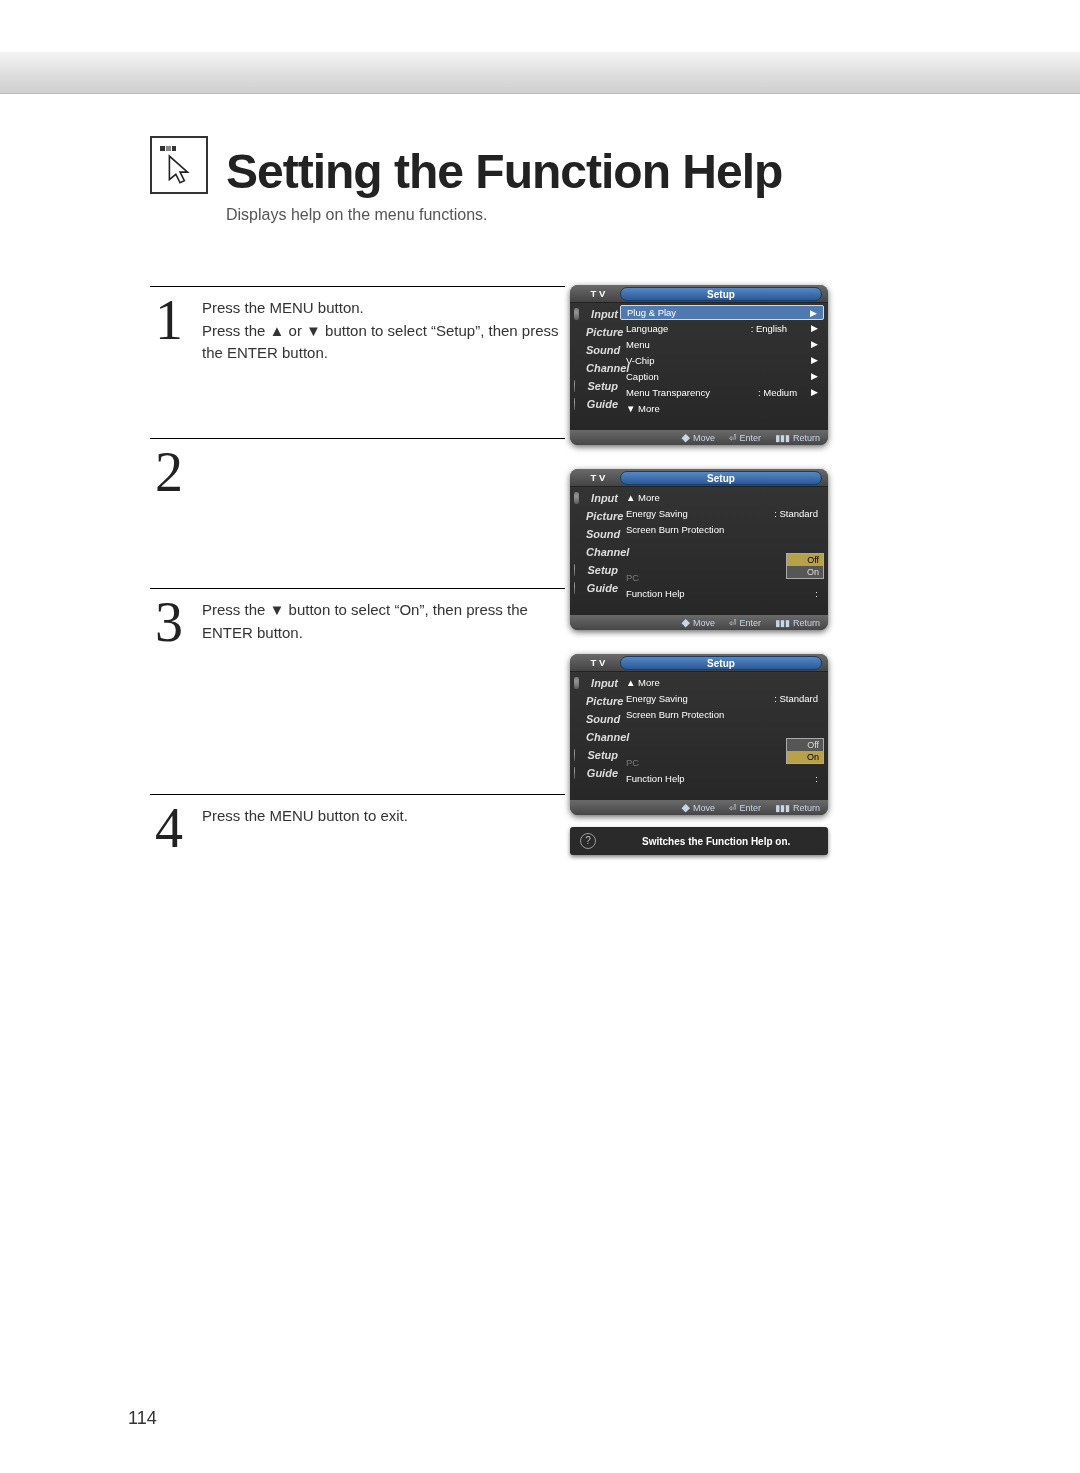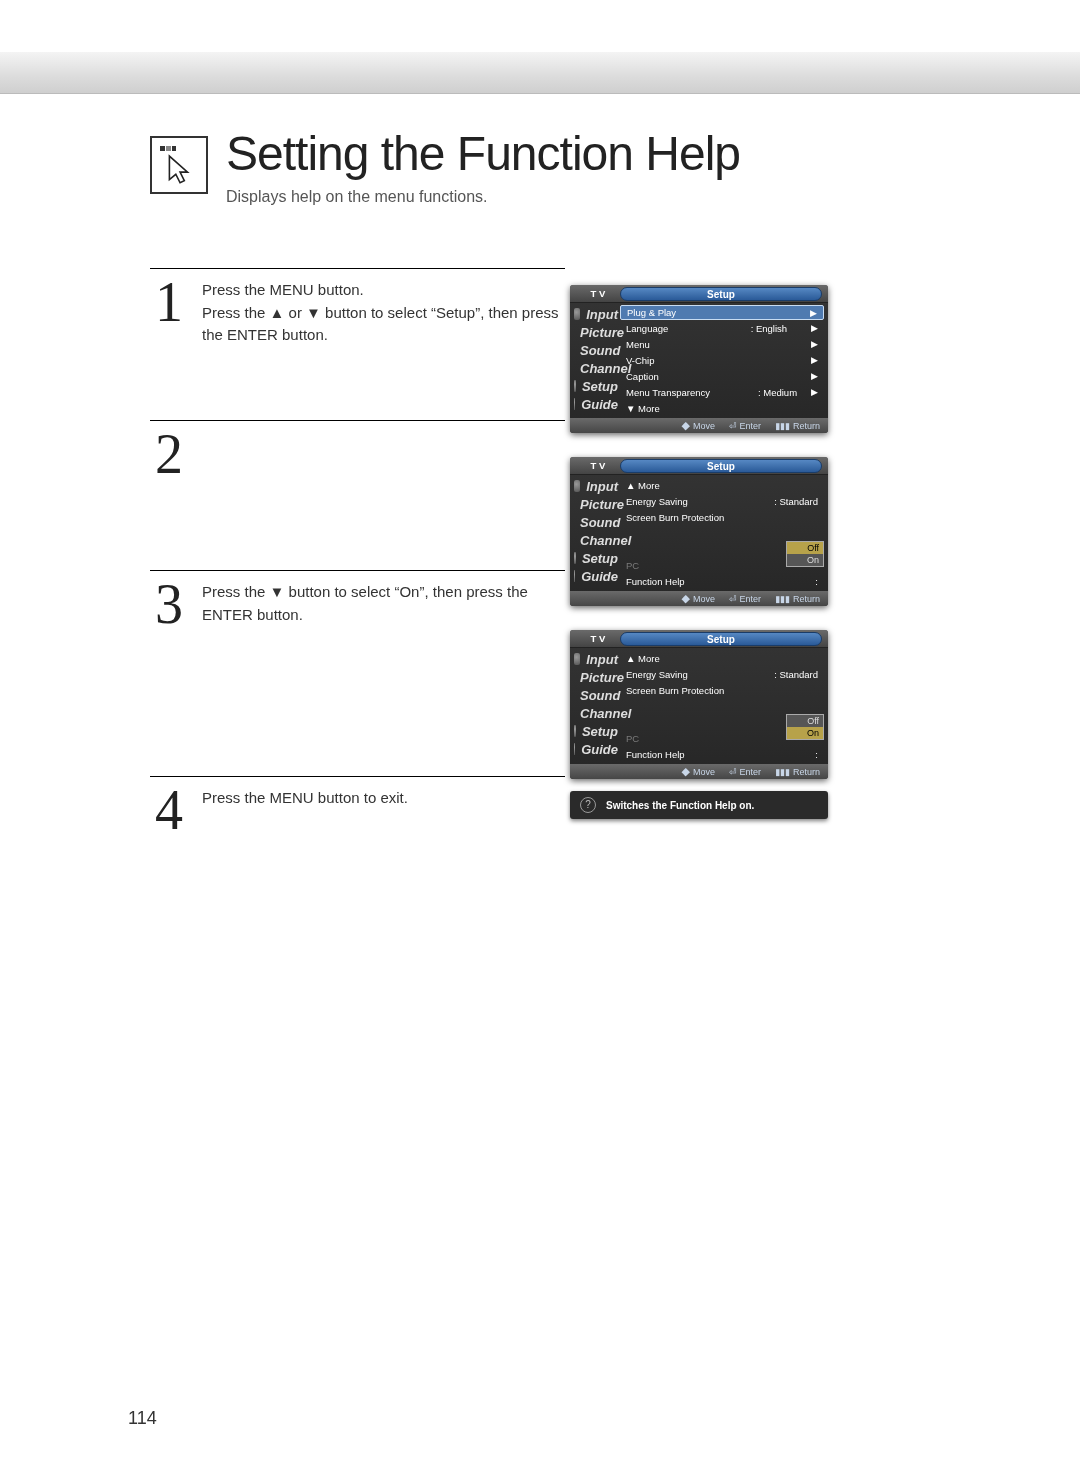--- a/index.html
+++ b/index.html
@@ -42,24 +42,24 @@
       linear-gradient(#333,#333) 12px 0/5px 5px no-repeat;
   }
   .header-icon .cursor {
     position: absolute;
     top: 16px; left: 14px;
     width: 26px; height: 32px;
   }
   .header-icon .cursor svg { width: 100%; height: 100%; }
   .title {
     font-size: 48px;
-    font-weight: 400;
+    font-weight: 700;
     letter-spacing: -1px;
     line-height: 1;
-    margin-top: 0;
+    margin-top: 18px;
   }
   .subtitle {
     font-size: 16px;
     margin-top: 10px;
     color: #555;
   }
   .steps { margin-top: 62px; }
   .step {
     border-top: 1px solid #000;
     padding: 8px 0 18px 0;
@@ -86,21 +86,21 @@
   
   .osd-area {
     position: absolute;
     left: 570px;
     top: 285px;
     width: 258px;
   }
   .osd {
     width: 258px;
     background: linear-gradient(to bottom, #555 0%, #333 12%, #262626 100%);
-    border-radius: 3px;
+    border-radius: 8px;
     box-shadow: 0 2px 6px rgba(0,0,0,0.6);
     color: #fff;
     font-size: 10px;
     position: relative;
     overflow: hidden;
     margin-bottom: 24px;
   }
   .osd-title-row {
     display: flex;
     align-items: center;
@@ -123,37 +123,37 @@
     font-weight: bold;
   }
   .osd-body { display: flex; }
   .osd-side {
     width: 48px;
     display: flex;
     flex-direction: column;
     padding: 2px 0;
   }
   .osd-side-item {
-    display: flex; align-items: center; gap: 6px;
+    display: flex; align-items: center; gap: 12px;
     height: 18px;
     padding-left: 4px;
-    font-size: 13px;
+    font-size: 11px;
     font-weight: bold;
     font-style: italic;
     color: #ddd;
   }
   .osd-side-item .ic {
     width: 13px; height: 12px;
     background: radial-gradient(circle at 40% 35%, #999, #555);
     border-radius: 2px;
     display: inline-block;
   }
   .osd-main {
     flex: 1;
-    padding: 2px 4px 2px 2px;
+    padding: 2px 4px 14px 2px;
   }
   .osd-row {
     height: 16px;
     display: flex;
     align-items: center;
     justify-content: space-between;
     padding: 0 6px;
     font-size: 9.5px;
     color: #fff;
     position: relative;
@@ -525,18 +525,18 @@
         </span>
       <span class="fh">
           <span>▮▮▮</span>
           <span>Return</span>
         </span>
     </div>
   </div>
 
   <div class="osd-help">
     <div class="qmark">?</div>
-    <div style="font-weight:bold;">Switches the Function Help on.</div>
+    <div style="font-weight:bold;margin-left:36px;">Switches the Function Help on.</div>
   </div>
 
 </div>
 
 <div class="page-num">114</div>
 
 </body></html>

